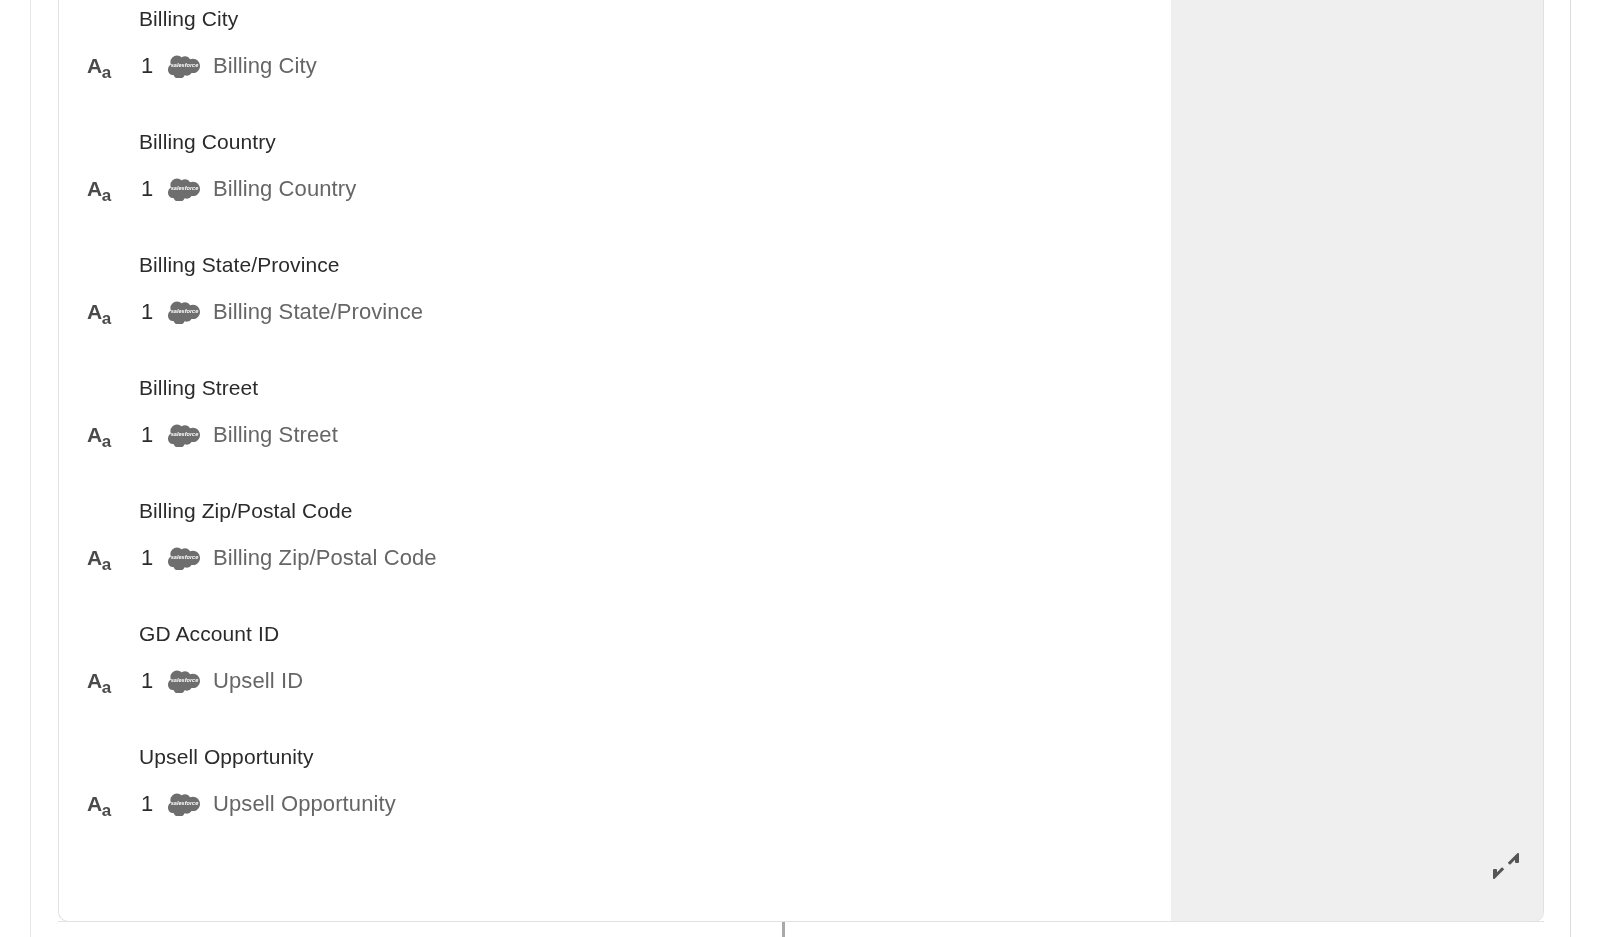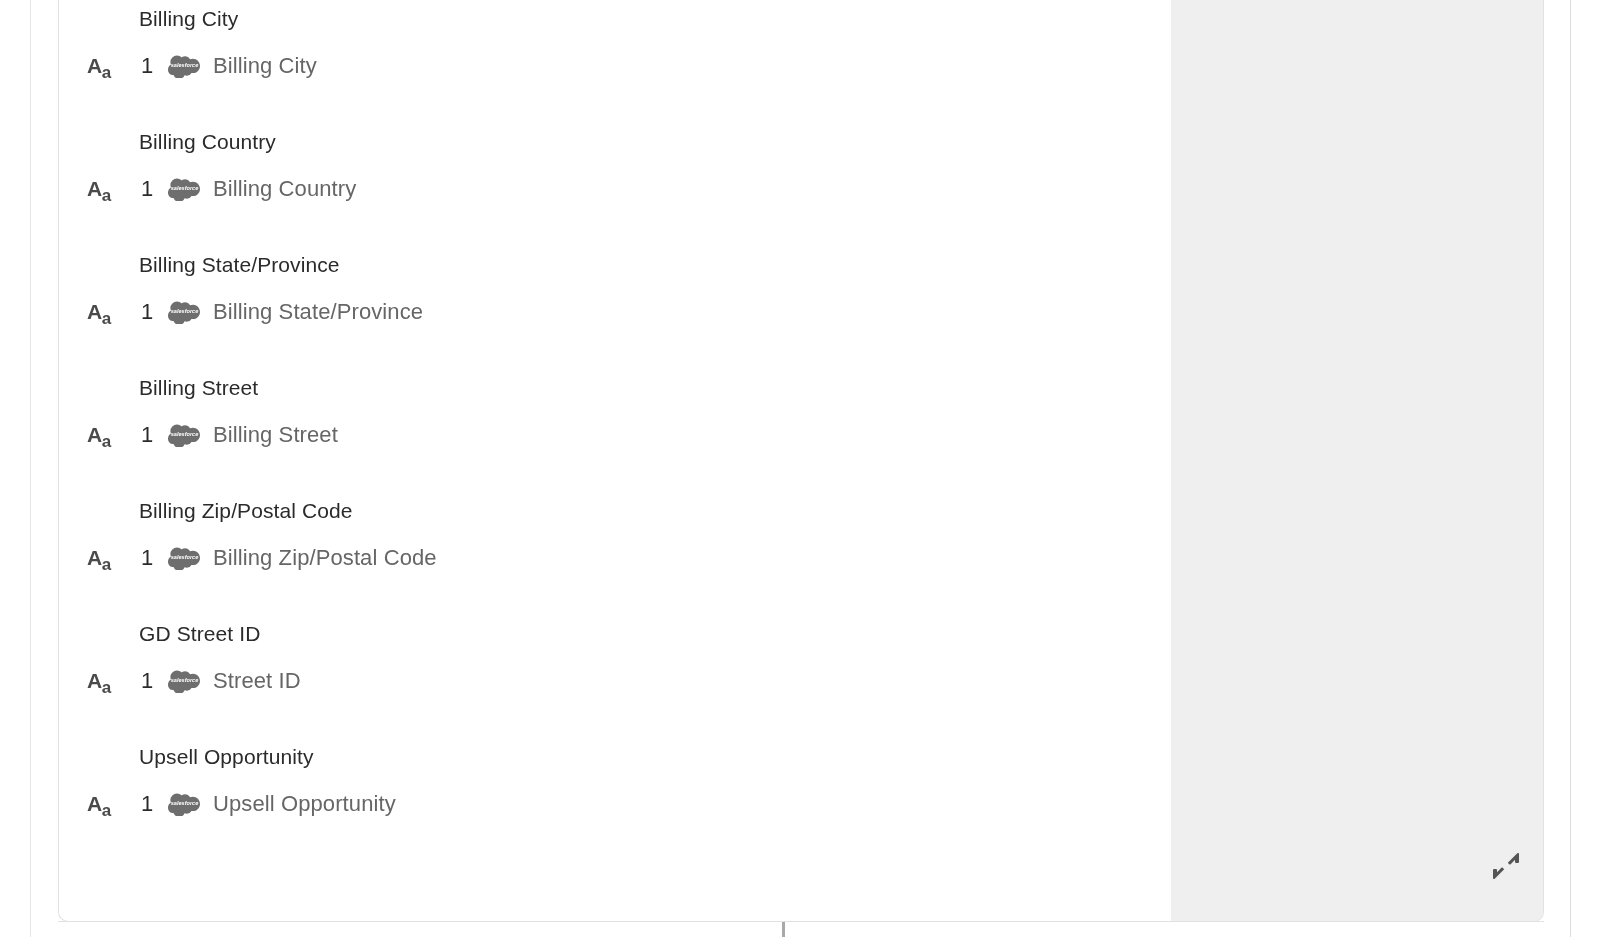--- a/index.html
+++ b/index.html
@@ -240,34 +240,34 @@
           <div class="sf-logo">
             <svg width="34" height="24" viewBox="0 0 34 24">
               <path fill="#6e6e6e" d="M12.6 4.2a5.9 5.9 0 0 1 4.3-1.9c2.2 0 4.1 1.2 5.1 3a7 7 0 0 1 2.9-.6c3.9 0 7.1 3.2 7.1 7.2s-3.2 7.2-7.1 7.2c-.5 0-.9 0-1.4-.1a5.2 5.2 0 0 1-4.6 2.7c-.8 0-1.6-.2-2.3-.5a6 6 0 0 1-5.5 3.6 6 6 0 0 1-5.6-3.8 5.5 5.5 0 0 1-1.2.1A5.6 5.6 0 0 1 0 15.5c0-2.1 1.2-3.9 2.9-4.9a6.5 6.5 0 0 1-.5-2.6A6.5 6.5 0 0 1 8.9 1.5c2.2 0 4.2 1.1 5.4 2.7z"></path>
               <text x="16.5" y="12.6" font-family="Liberation Sans, sans-serif" font-size="5.6" font-weight="bold" fill="#ffffff" text-anchor="middle" font-style="italic">salesforce</text>
             </svg>
           </div>
           <div class="row-label">Billing Zip/Postal Code</div>
         </div>
       </div>
       <div class="field-group">
-        <div class="group-header">GD Street ID</div>
-        <div class="mapping-row">
-          <div class="type-icon">
-            <span class="cap">A</span>
-            <span class="low">a</span>
-          </div>
-          <div class="row-index">1</div>
-          <div class="sf-logo">
-            <svg width="34" height="24" viewBox="0 0 34 24">
-              <path fill="#6e6e6e" d="M12.6 4.2a5.9 5.9 0 0 1 4.3-1.9c2.2 0 4.1 1.2 5.1 3a7 7 0 0 1 2.9-.6c3.9 0 7.1 3.2 7.1 7.2s-3.2 7.2-7.1 7.2c-.5 0-.9 0-1.4-.1a5.2 5.2 0 0 1-4.6 2.7c-.8 0-1.6-.2-2.3-.5a6 6 0 0 1-5.5 3.6 6 6 0 0 1-5.6-3.8 5.5 5.5 0 0 1-1.2.1A5.6 5.6 0 0 1 0 15.5c0-2.1 1.2-3.9 2.9-4.9a6.5 6.5 0 0 1-.5-2.6A6.5 6.5 0 0 1 8.9 1.5c2.2 0 4.2 1.1 5.4 2.7z"></path>
-              <text x="16.5" y="12.6" font-family="Liberation Sans, sans-serif" font-size="5.6" font-weight="bold" fill="#ffffff" text-anchor="middle" font-style="italic">salesforce</text>
-            </svg>
-          </div>
-          <div class="row-label">Street ID</div>
+        <div class="group-header">GD Account ID</div>
+        <div class="mapping-row">
+          <div class="type-icon">
+            <span class="cap">A</span>
+            <span class="low">a</span>
+          </div>
+          <div class="row-index">1</div>
+          <div class="sf-logo">
+            <svg width="34" height="24" viewBox="0 0 34 24">
+              <path fill="#6e6e6e" d="M12.6 4.2a5.9 5.9 0 0 1 4.3-1.9c2.2 0 4.1 1.2 5.1 3a7 7 0 0 1 2.9-.6c3.9 0 7.1 3.2 7.1 7.2s-3.2 7.2-7.1 7.2c-.5 0-.9 0-1.4-.1a5.2 5.2 0 0 1-4.6 2.7c-.8 0-1.6-.2-2.3-.5a6 6 0 0 1-5.5 3.6 6 6 0 0 1-5.6-3.8 5.5 5.5 0 0 1-1.2.1A5.6 5.6 0 0 1 0 15.5c0-2.1 1.2-3.9 2.9-4.9a6.5 6.5 0 0 1-.5-2.6A6.5 6.5 0 0 1 8.9 1.5c2.2 0 4.2 1.1 5.4 2.7z"></path>
+              <text x="16.5" y="12.6" font-family="Liberation Sans, sans-serif" font-size="5.6" font-weight="bold" fill="#ffffff" text-anchor="middle" font-style="italic">salesforce</text>
+            </svg>
+          </div>
+          <div class="row-label">Upsell ID</div>
         </div>
       </div>
       <div class="field-group">
         <div class="group-header">Upsell Opportunity</div>
         <div class="mapping-row">
           <div class="type-icon">
             <span class="cap">A</span>
             <span class="low">a</span>
           </div>
           <div class="row-index">1</div>

